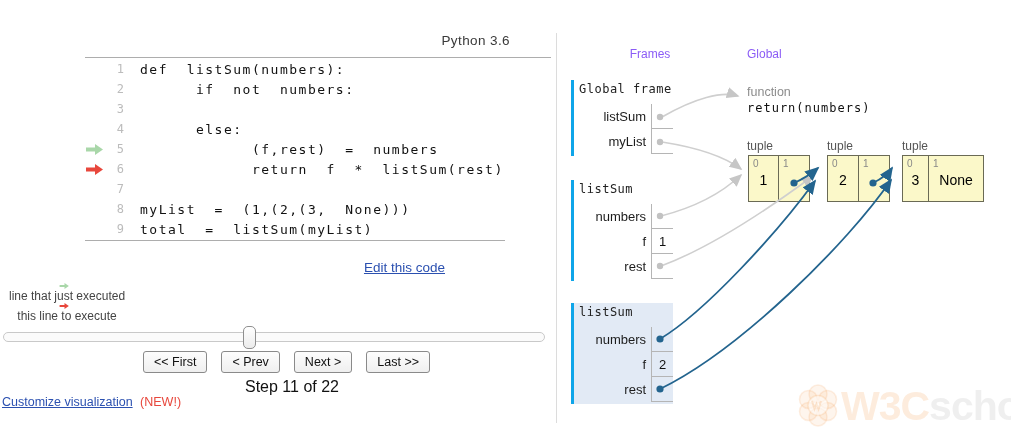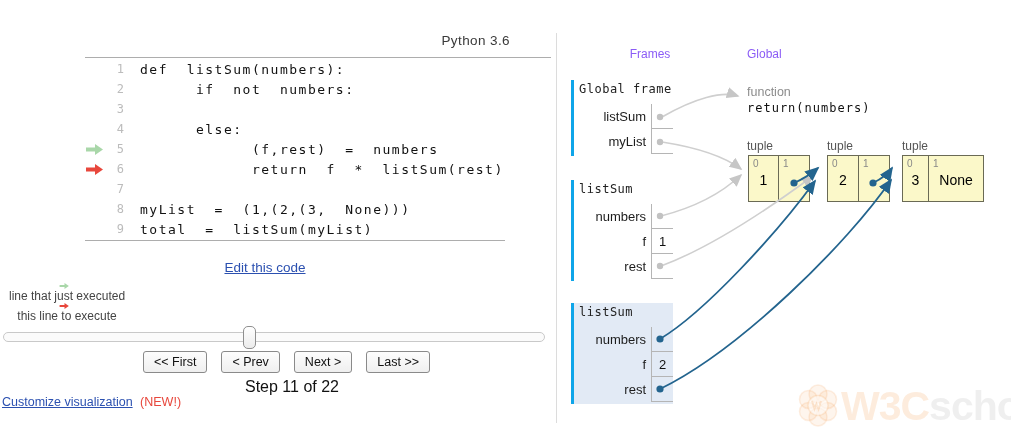--- a/index.html
+++ b/index.html
@@ -14,21 +14,21 @@
   .rule{height:1px;background:#adadad;}
   .rule-top{left:85px;top:57px;width:466px;}
   .rule-bottom{left:85px;top:240px;width:420px;}
   .code-block{left:85px;top:59px;}
   .code-row{display:flex;align-items:center;height:20px;}
   .gutter{width:24px;display:flex;align-items:center;}
   .gutter svg{margin-left:1px;}
   .lineno{width:16px;text-align:right;font-family:"DejaVu Sans Mono",monospace;font-size:12px;color:#bcbcbc;letter-spacing:1px;}
   .codeline{margin-left:15px;font-family:"DejaVu Sans Mono",monospace;font-size:13px;letter-spacing:1.5px;white-space:pre;color:#111;}
 
-  .edit-link{left:85px;top:258px;width:360px;text-align:center;}
+  .edit-link{left:85px;top:258px;width:360px;text-align:right;}
   a.link{color:#2b50b0;text-decoration:underline;font-size:13.5px;cursor:pointer;}
 
   .legend{left:3px;top:283px;}
   .legend-row{display:flex;align-items:center;height:20px;flex-direction:column;}
   .legend-row span{margin-left:6px;font-size:12px;color:#444;}
 
   
   .slider-track{left:3px;top:332px;width:540px;height:8px;border:1px solid #c9c9c9;border-radius:5px;background:#fbfbfb;}
   .slider-handle{left:243px;top:326px;width:11px;height:21px;border:1px solid #8f8f8f;border-radius:5px;background:linear-gradient(#ffffff,#ececec);}
 

